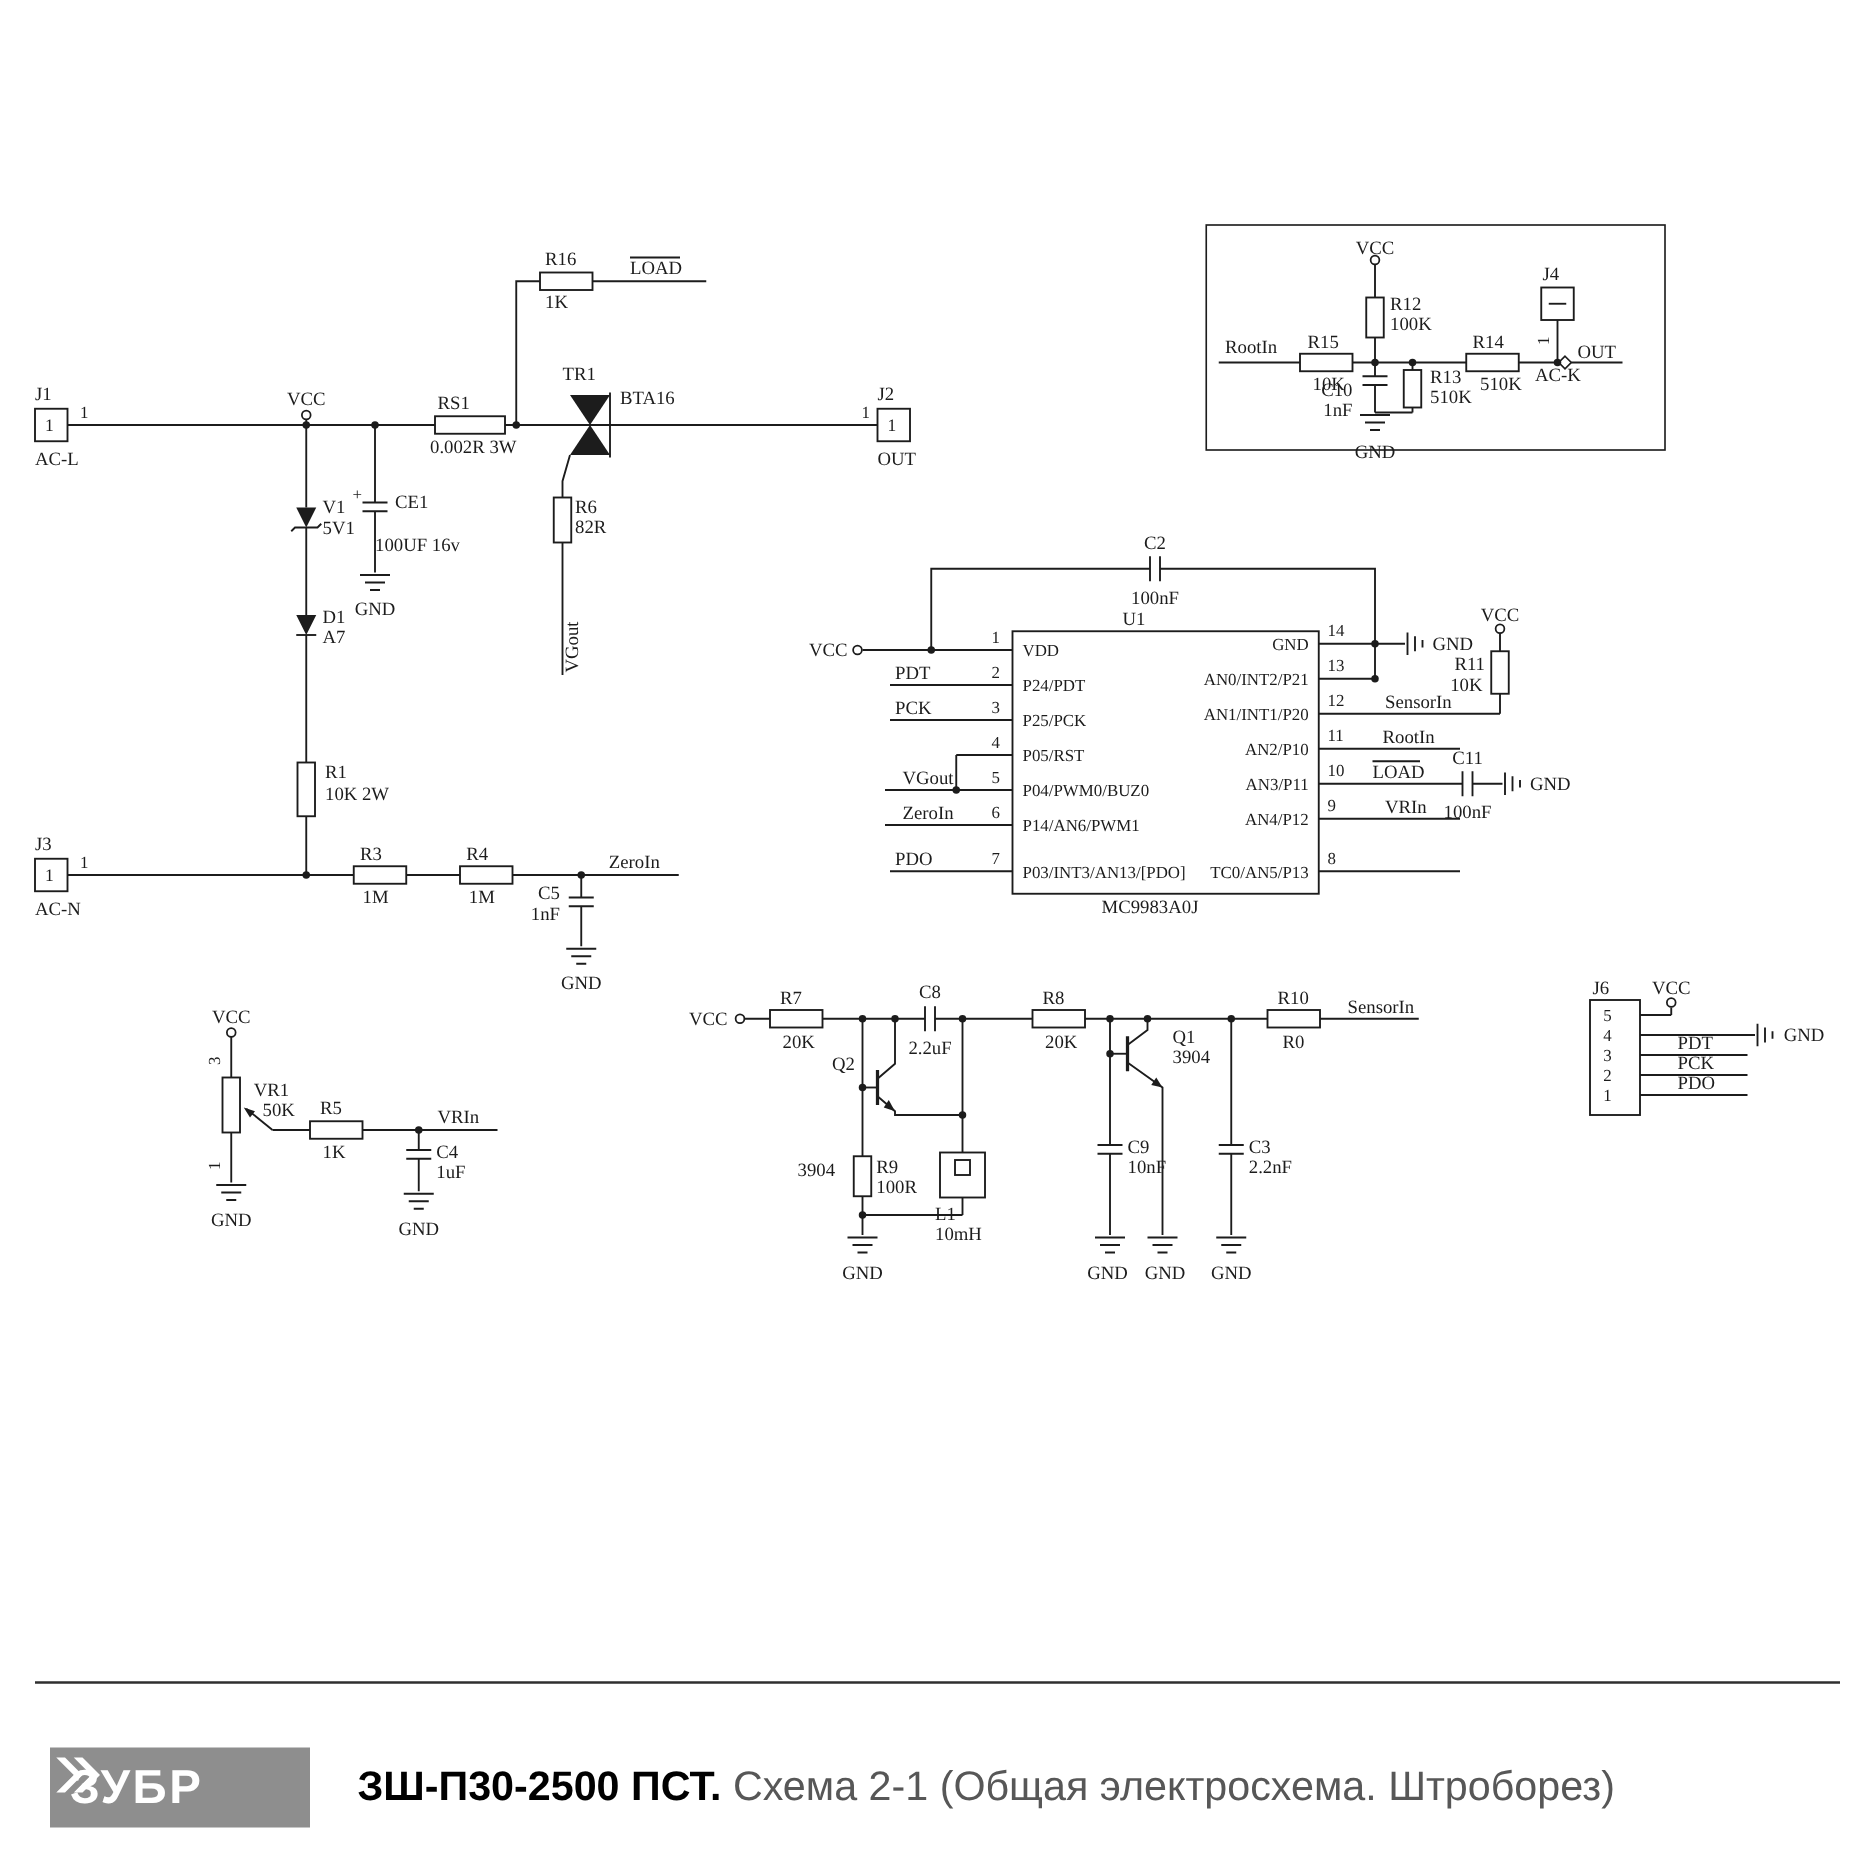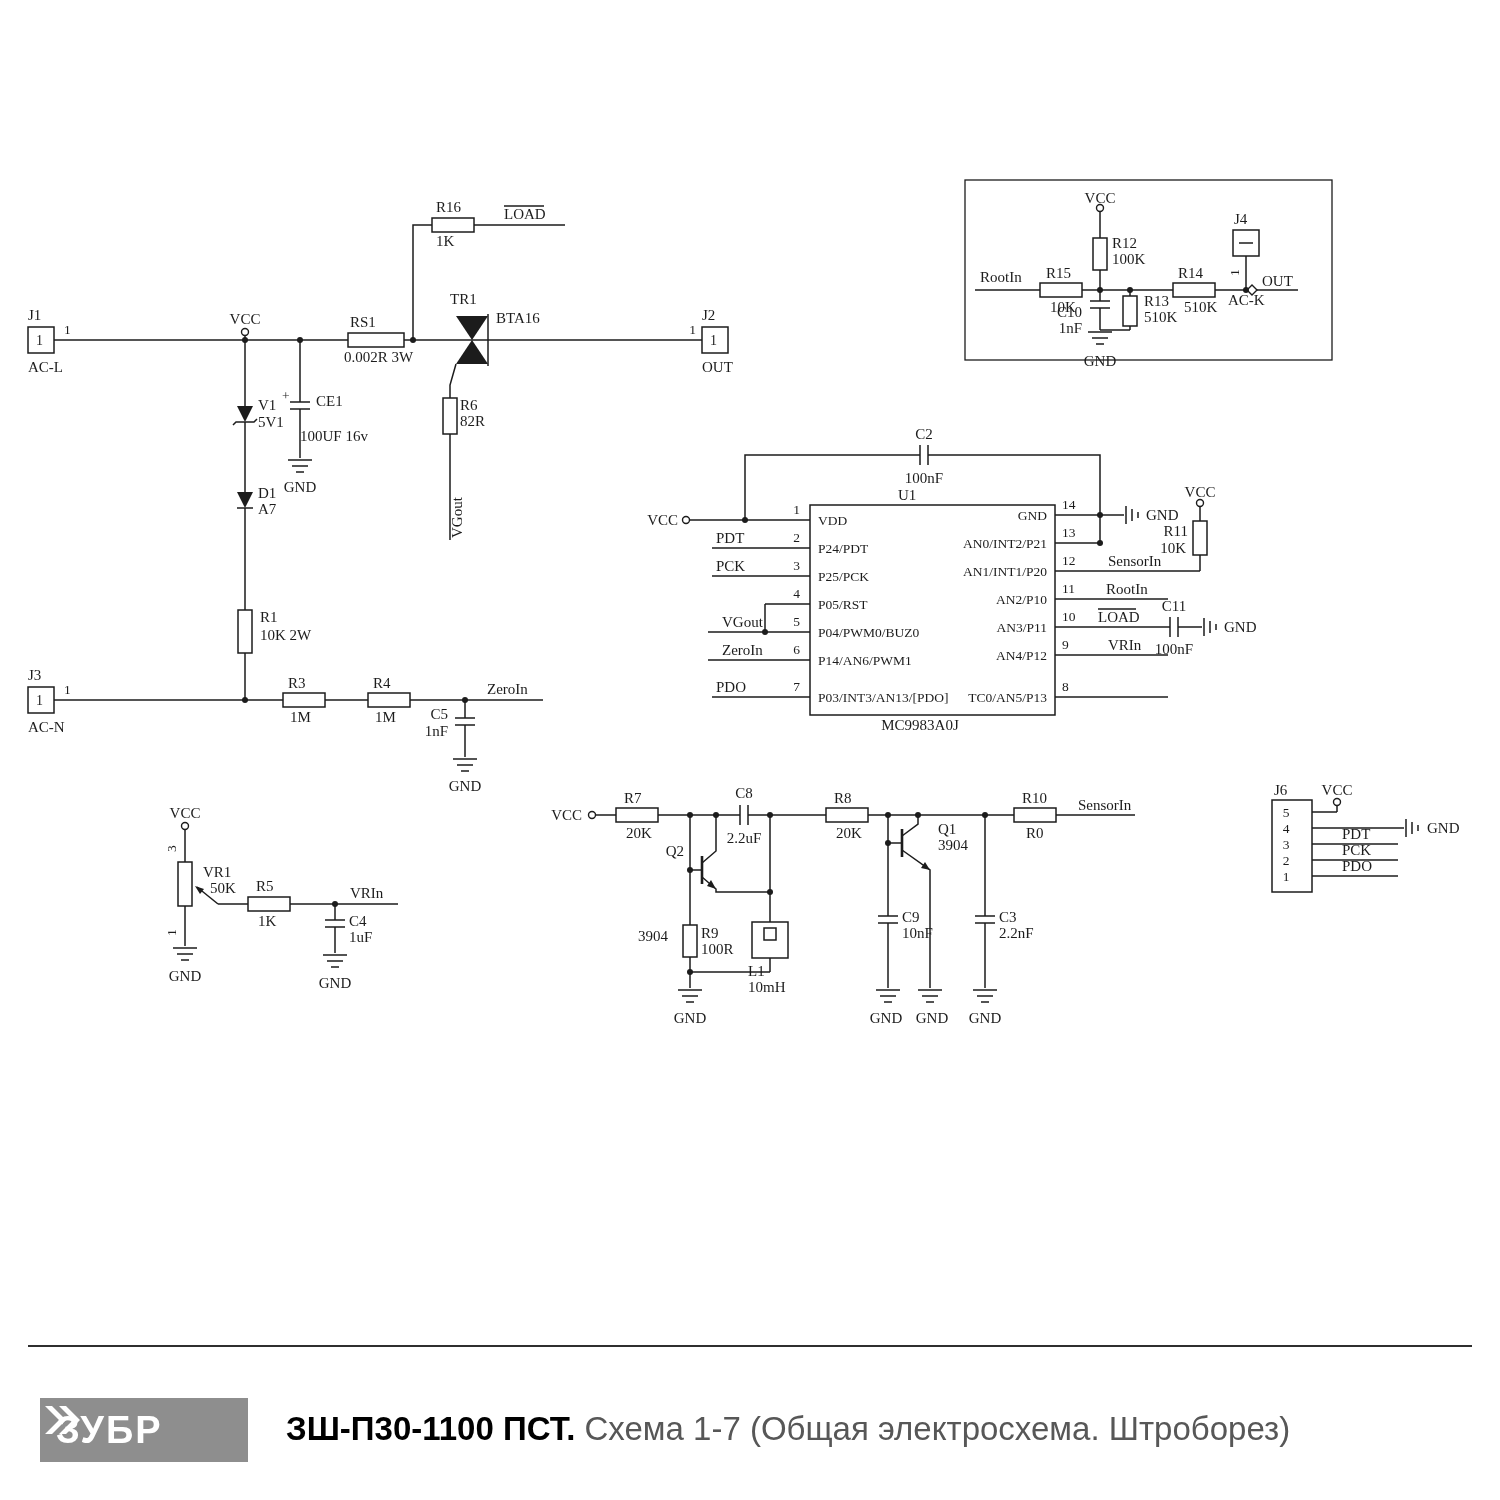--- a/index.html
+++ b/index.html
@@ -495,16 +495,16 @@
 
 <div class="rule"></div>
 <div class="logo">
   <svg width="44" height="44" viewBox="0 0 44 44">
     <path d="M5,8 L19,22 L5,36 L12,36 L26,22 L12,8 Z" fill="#ffffff"></path>
     <path d="M19,8 L33,22 L19,36 L26,36 L40,22 L26,8 Z" fill="#ffffff"></path>
   </svg>
   <span class="logo-text">ЗУБР</span>
 </div>
 <div class="title">
-  <span class="model">ЗШ-П30-1100 ПСТ.</span>
-  <span class="sub">Схема 1-7 (Общая электросхема. Штроборез)</span>
+  <span class="model">ЗШ-П30-2500 ПСТ.</span>
+  <span class="sub">Схема 2-1 (Общая электросхема. Штроборез)</span>
 </div>
 </div>
 
 </body></html>

